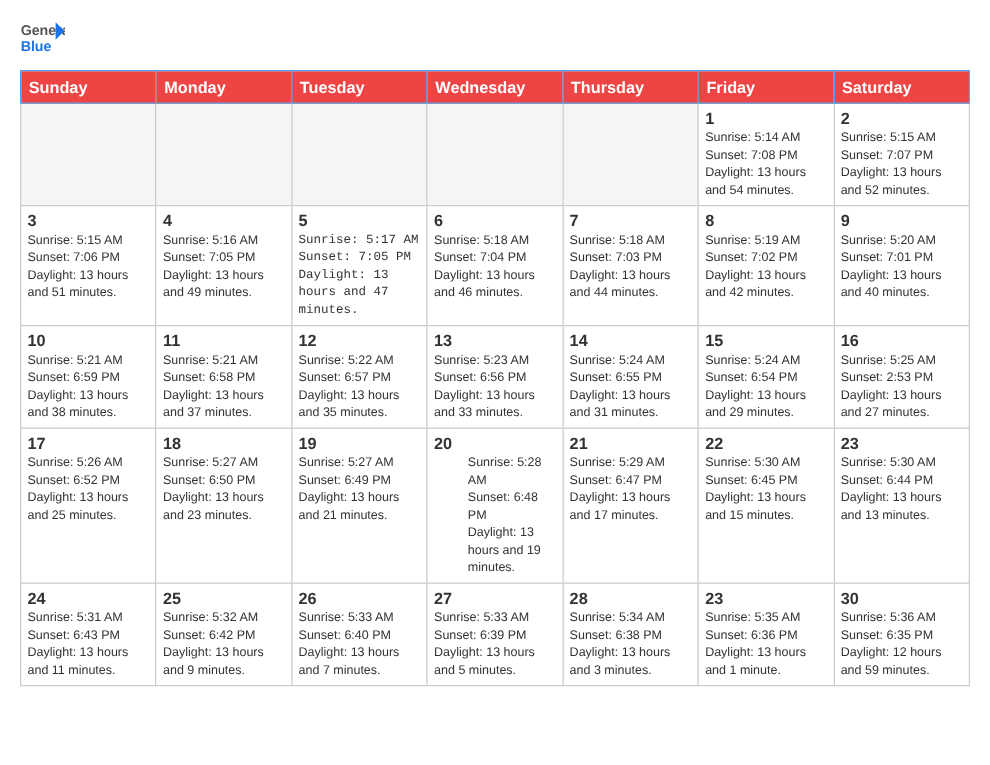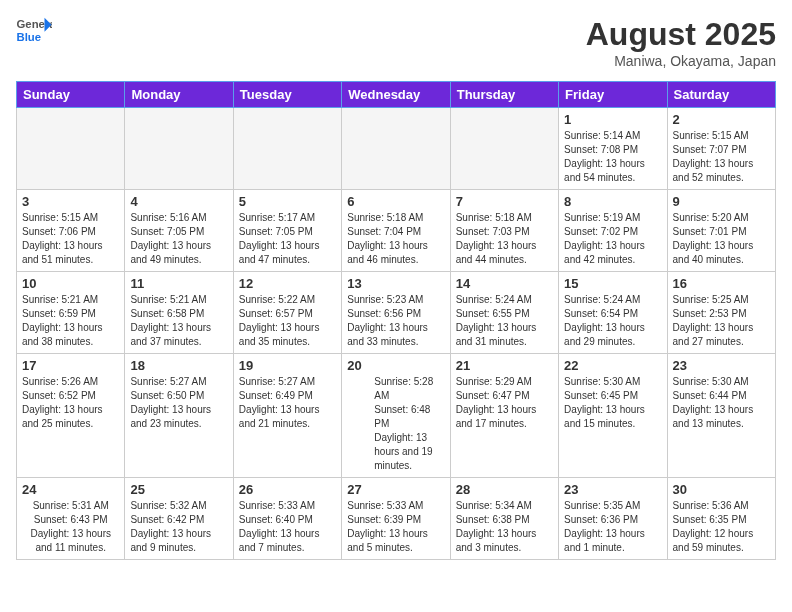--- a/index.html
+++ b/index.html
@@ -36,21 +36,21 @@
     .location {
       font-size: 14px;
       color: #555;
     }
     .calendar {
       width: 100%;
       border-collapse: collapse;
       table-layout: fixed;
     }
     .calendar th {
-      background: #6d28d9;
+      background: #ef4444;
       color: #fff;
       text-align: left;
       padding: 5px 6px;
       font-size: 13px;
       border: 1px solid #5a9fea;
     }
     .calendar td {
       border: 1px solid #ccc;
       vertical-align: top;
       padding: 4px 5px;
@@ -80,24 +80,20 @@
 </head>
 <body>
 
 <div class="header-area">
   <div class="logo">
     <svg class="logo-icon" viewBox="0 0 40 32">
       <text x="0" y="14" font-size="13" font-weight="bold" fill="#555">General</text>
       <text x="0" y="28" font-size="13" font-weight="bold" fill="#1a73e8">Blue</text>
       <polygon points="32,2 40,10 32,18" fill="#1a73e8"></polygon>
     </svg>
-  </div>
-  <div class="title-block">
-    <div class="month-title">August 2025</div>
-    <div class="location">Maniwa, Okayama, Japan</div>
   </div>
 </div>
 
 <table class="calendar">
   <thead>
     <tr>
     <th>Sunday</th>
         <th>Monday</th>
         <th>Tuesday</th>
         <th>Wednesday</th>
@@ -134,21 +130,21 @@
 Daylight: 13 hours and 51 minutes.</div>
         </td>
         <td>
           <div class="day-number">4</div>
           <div class="day-info" style="white-space: pre-line;">Sunrise: 5:16 AM
 Sunset: 7:05 PM
 Daylight: 13 hours and 49 minutes.</div>
         </td>
         <td>
           <div class="day-number">5</div>
-          <div class="day-info" style="white-space: pre-line;">Sunrise: 5:17 AM
+          <div class="day-info" style="white-space: pre-line; font-family: Liberation Mono, monospace;">Sunrise: 5:17 AM
 Sunset: 7:05 PM
 Daylight: 13 hours and 47 minutes.</div>
         </td>
         <td>
           <div class="day-number">6</div>
           <div class="day-info" style="white-space: pre-line;">Sunrise: 5:18 AM
 Sunset: 7:04 PM
 Daylight: 13 hours and 46 minutes.</div>
         </td>
         <td>
@@ -254,21 +250,21 @@
         <td>
           <div class="day-number">23</div>
           <div class="day-info" style="white-space: pre-line;">Sunrise: 5:30 AM
 Sunset: 6:44 PM
 Daylight: 13 hours and 13 minutes.</div>
         </td>
       </tr>
       <tr>
         <td>
           <div class="day-number">24</div>
-          <div class="day-info" style="white-space: pre-line; text-align: center;">Sunrise: 5:31 AM
+          <div class="day-info" style="white-space: pre-line;">Sunrise: 5:31 AM
 Sunset: 6:43 PM
 Daylight: 13 hours and 11 minutes.</div>
         </td>
         <td>
           <div class="day-number">25</div>
           <div class="day-info" style="white-space: pre-line;">Sunrise: 5:32 AM
 Sunset: 6:42 PM
 Daylight: 13 hours and 9 minutes.</div>
         </td>
         <td>

